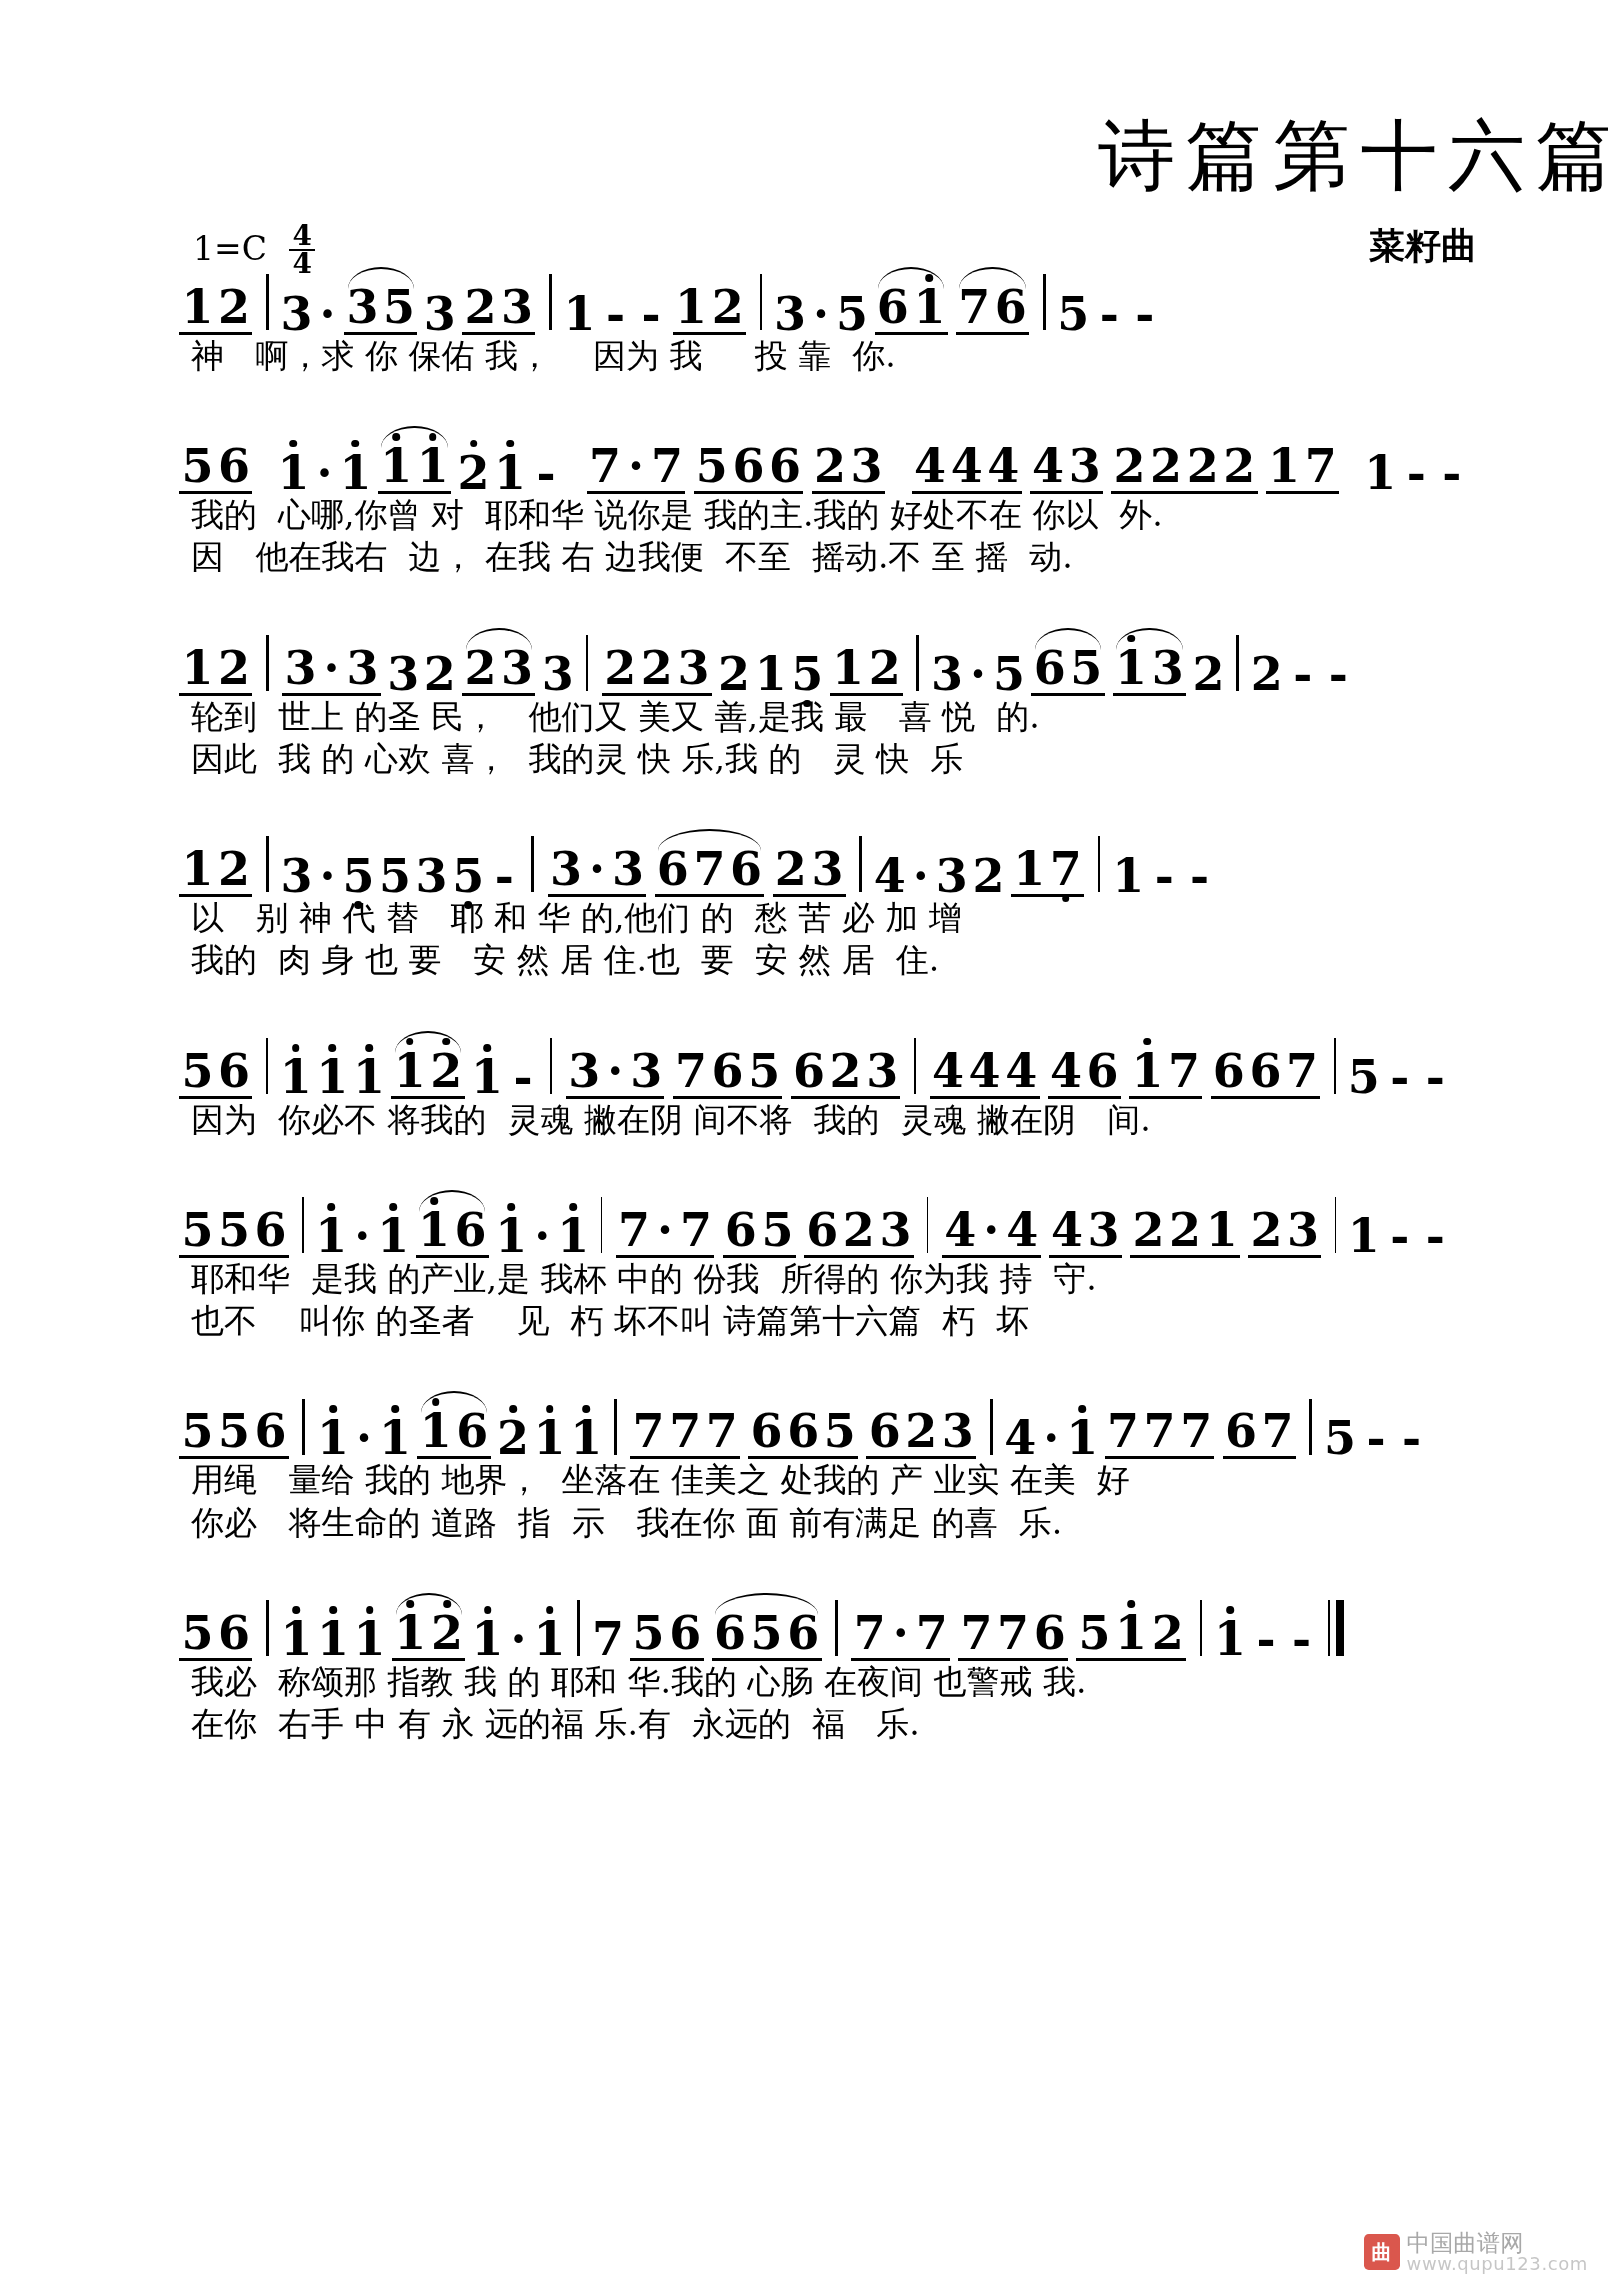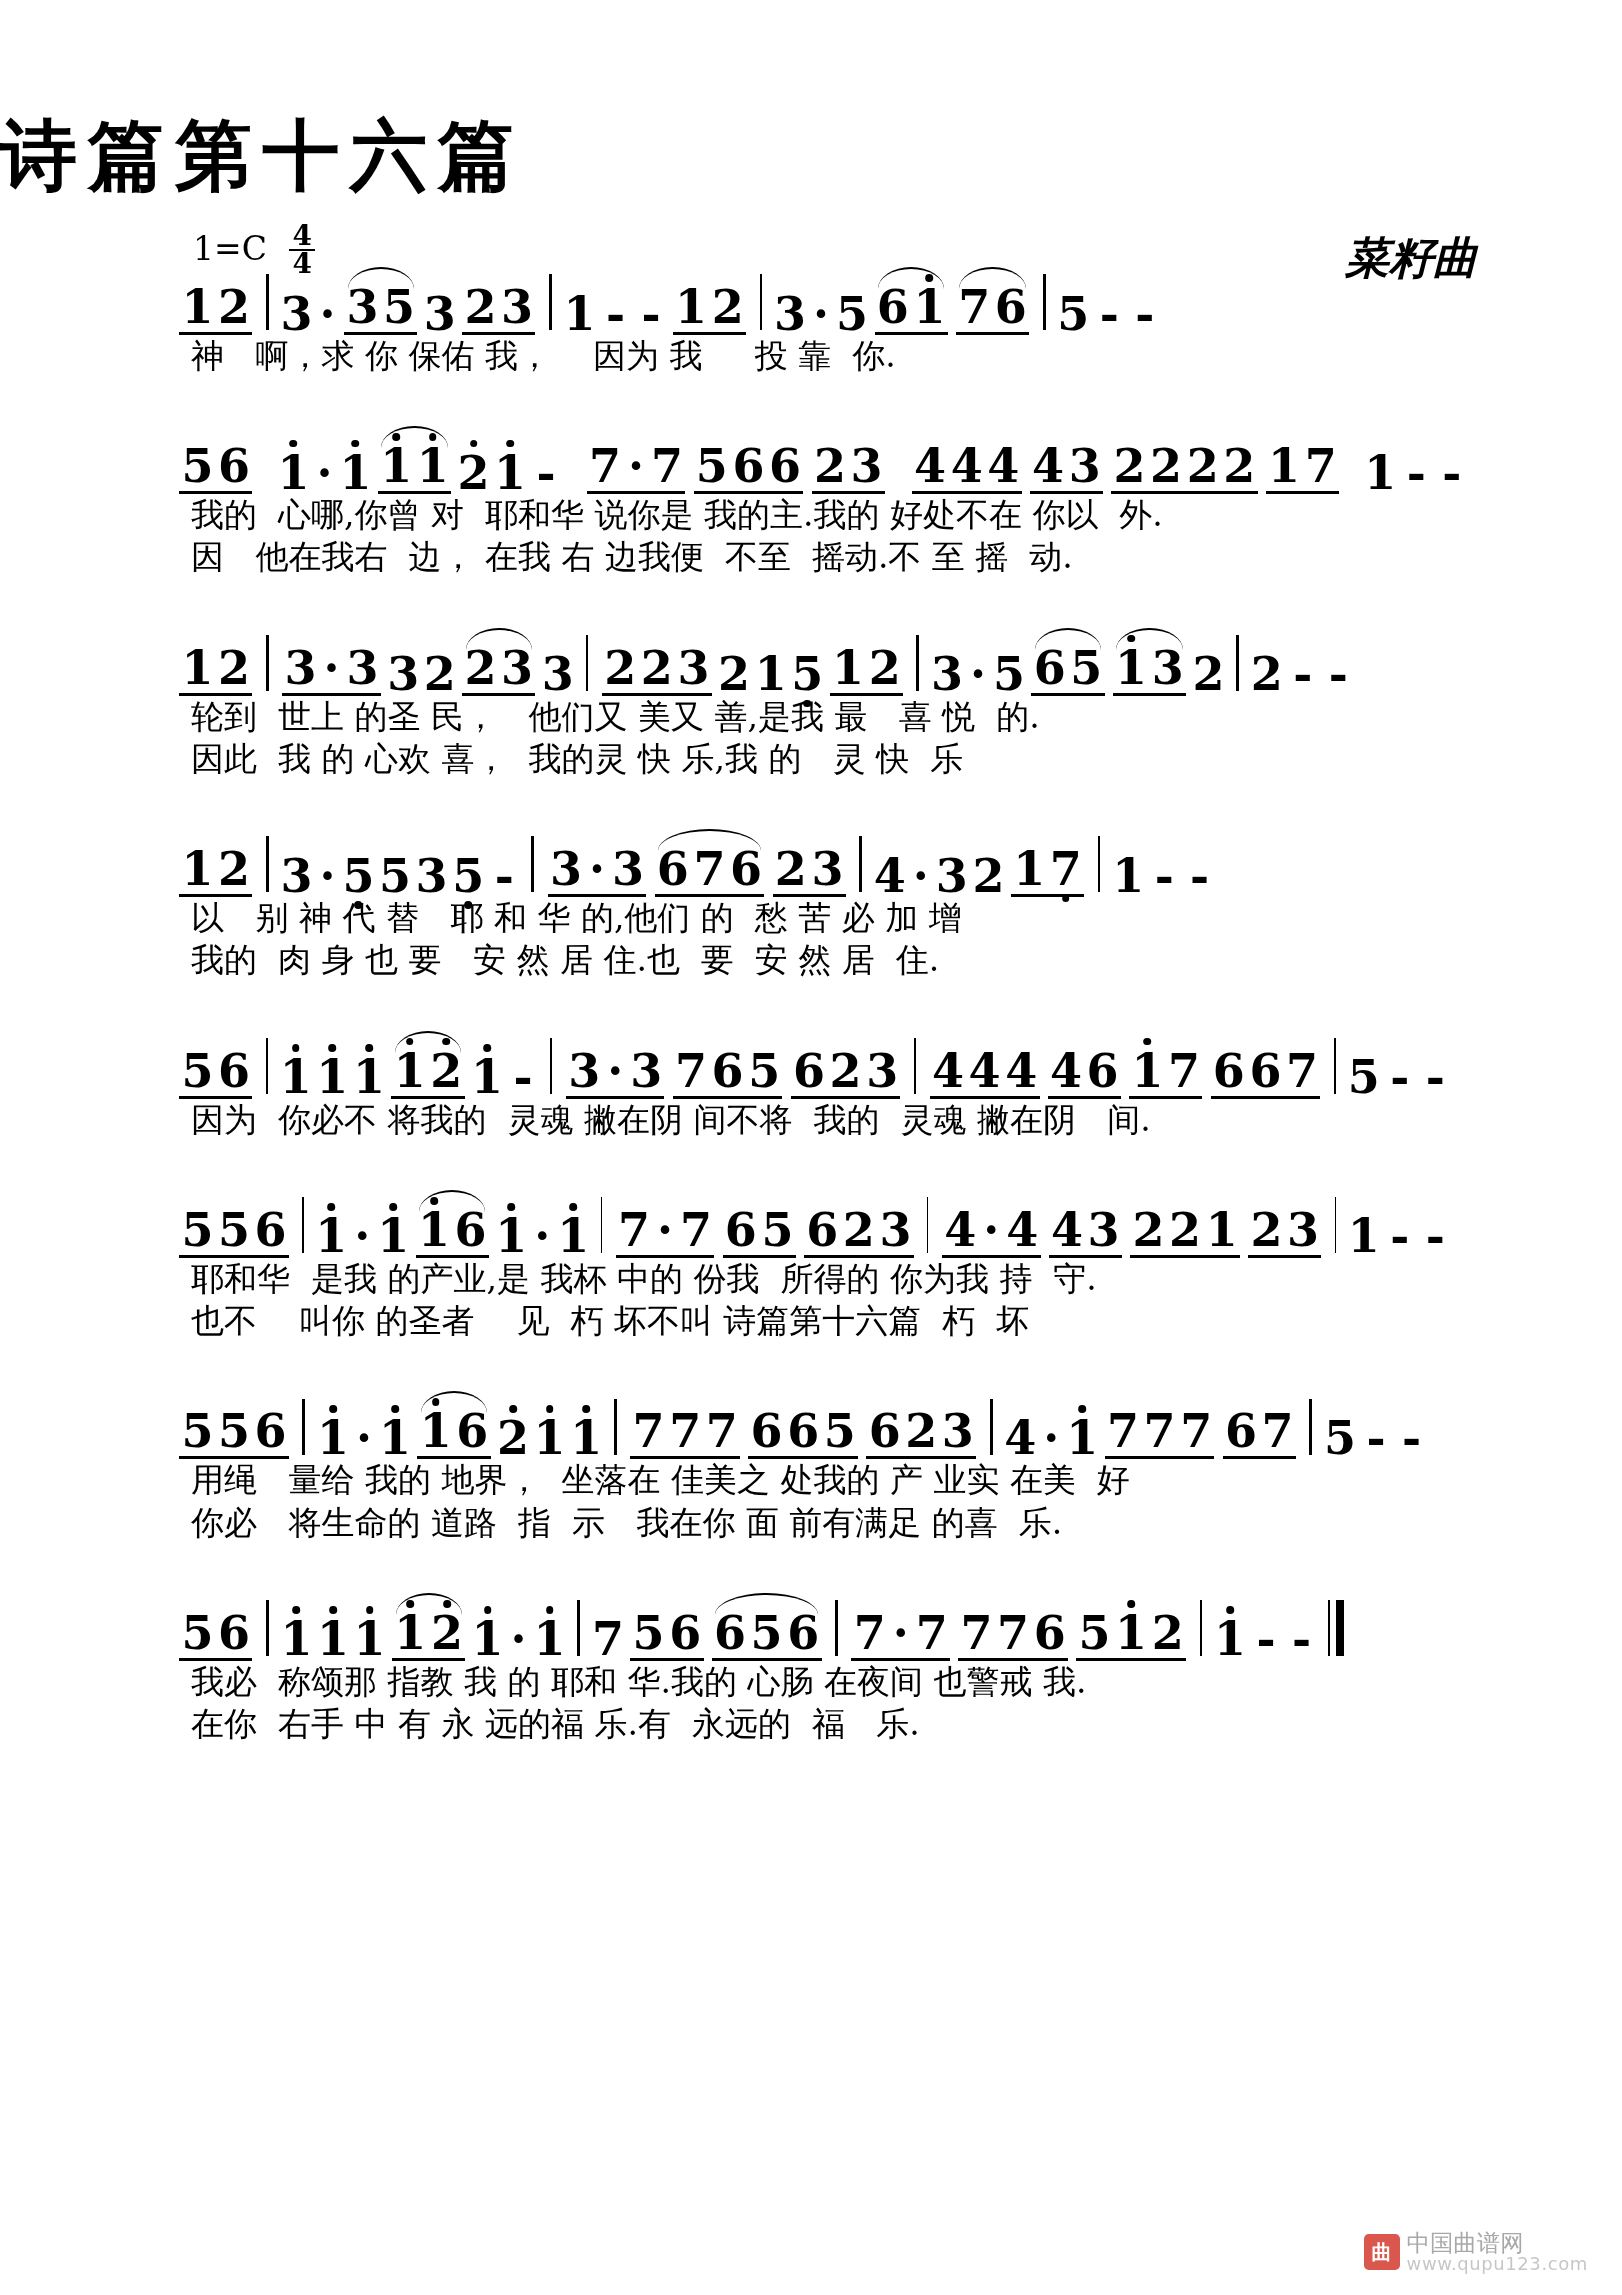--- a/index.html
+++ b/index.html
@@ -17,36 +17,35 @@
   }
   .sheet {
     position: relative;
     width: 1623px;
     height: 2295px;
     padding: 0;
     box-sizing: border-box;
   }
   
   .title {
-    text-align: left;
+    text-align: right;
     font-family: "DejaVu Serif", "Liberation Serif", serif;
     font-size: 77px;
-    font-weight: bold;
+    font-weight: normal;
     letter-spacing: 10.5px;
     padding-top: 117px;
     line-height: 1;
   }
   .composer {
     position: absolute;
     right: 146px;
-    top: 229px;
-    font-size: 44px;
+    top: 222px;
+    font-size: 36px;
     font-family: "DejaVu Serif", "Liberation Serif", serif;
     font-weight: bold;
-    font-style: italic;
   }
   .keysig {
     position: absolute;
     left: 193px;
     top: 222px;
     font-size: 33px;
     font-family: "DejaVu Serif", "Liberation Serif", serif;
     display: flex;
     align-items: center;
     gap: 22px;

